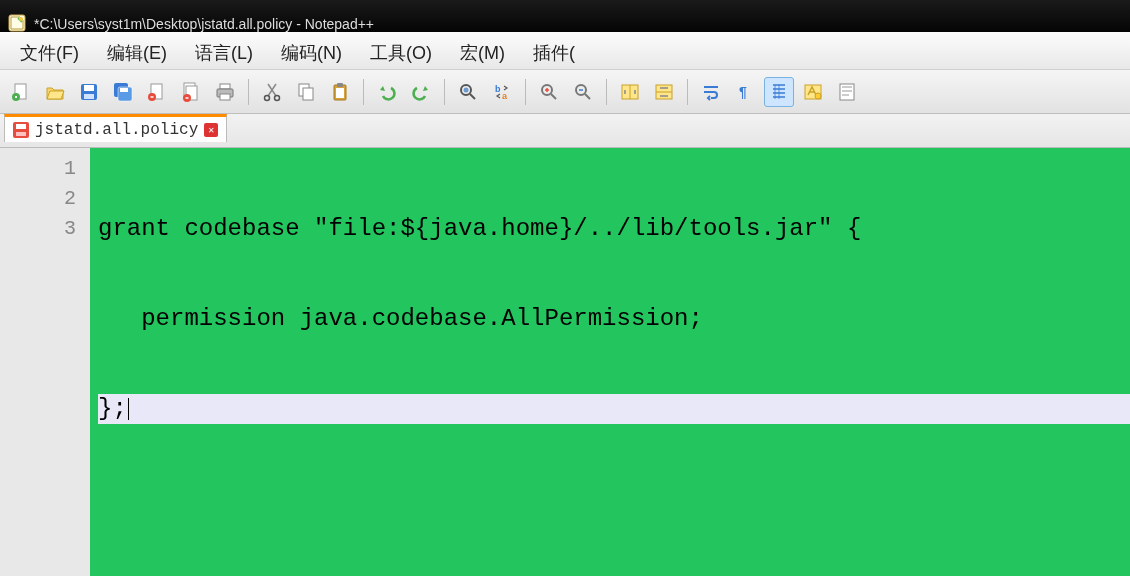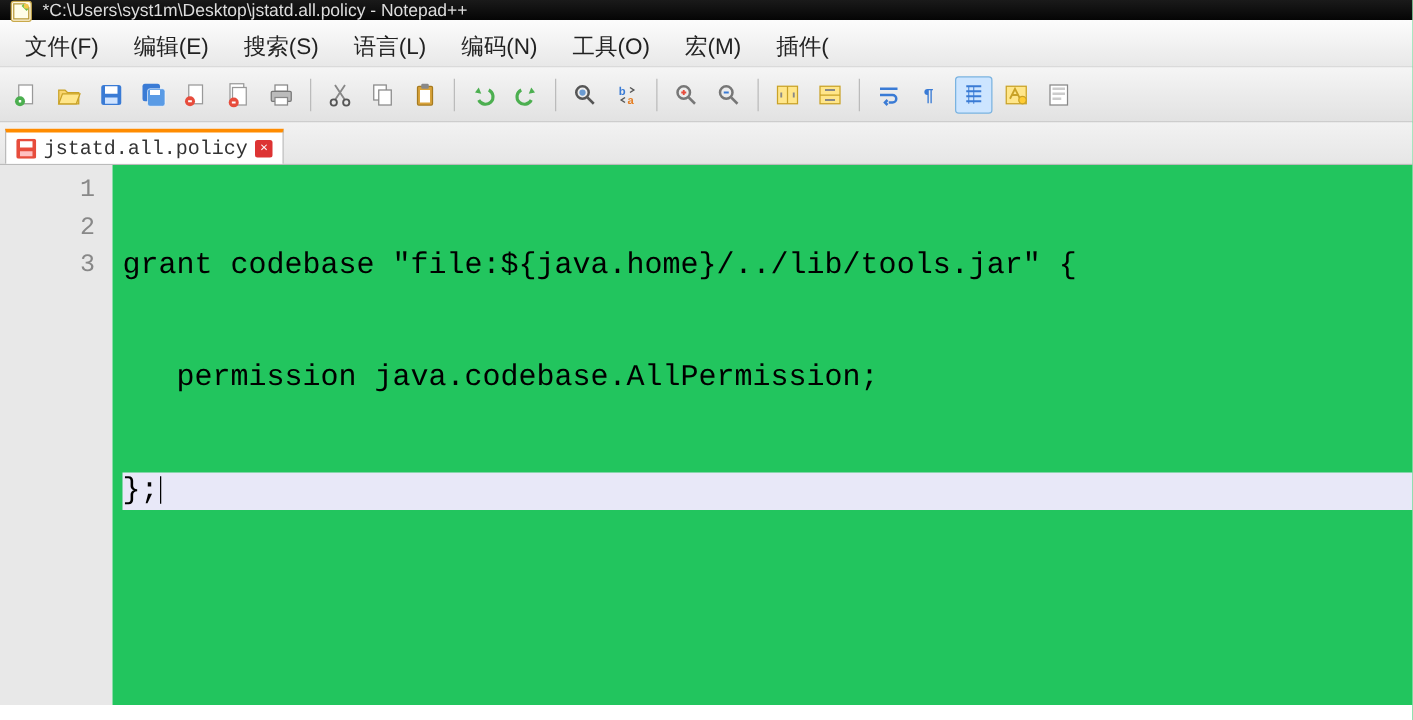--- a/index.html
+++ b/index.html
@@ -1,33 +1,33 @@
 <!DOCTYPE html>
 <html><head>
 <meta charset="utf-8">
 <style>
   * { box-sizing: border-box; margin: 0; padding: 0; }
   body { font-family: "Microsoft YaHei", "SimSun", Arial, sans-serif; font-size: 14px; background: #fff; width: 1130px; height: 576px; overflow: hidden; }
   
   
-  .titlebar { height: 16px; background: linear-gradient(#1a1a1a, #050505); display: flex; align-items: flex-start; padding: 0 8px; color: #e8e8e8; }
+  .titlebar { height: 32px; background: linear-gradient(#1a1a1a, #050505); display: flex; align-items: flex-end; padding: 0 8px; color: #e8e8e8; }
   .titlebar .app-icon { width: 18px; height: 18px; margin-right: 8px; }
   .titlebar .title-text { font-size: 14px; color: #ddd; }
   
   
   .menubar { height: 38px; background: linear-gradient(#fcfcfc, #e8e8e8); border-bottom: 1px solid #cfcfcf; display: flex; align-items: flex-end; padding: 0 6px; font-size: 18px; color: #222; }
   .menubar .menu-item { padding: 4px 14px; cursor: default; }
   
   
   .toolbar { height: 44px; background: linear-gradient(#f5f5f5, #e2e2e2); border-bottom: 1px solid #bfbfbf; display: flex; align-items: center; padding: 0 6px; gap: 4px; }
   .toolbar .tb-btn { width: 30px; height: 30px; display: flex; align-items: center; justify-content: center; cursor: pointer; border-radius: 3px; }
   .toolbar .sep { width: 1px; height: 26px; background: #bbb; margin: 0 4px; }
   
   
-  .tabbar { height: 34px; background: linear-gradient(#f2f2f2, #e6e6e6); display: flex; align-items: flex-end; padding: 0 4px; border-bottom: 1px solid #bbb; }
+  .tabbar { height: 34px; background: linear-gradient(#f2f2f2, #e6e6e6); display: flex; padding: 0 4px; border-bottom: 1px solid #bbb; }
   .tab { height: 28px; background: #fff; border: 1px solid #bbb; border-bottom: none; border-top: 3px solid #ff8c00; display: flex; align-items: center; padding: 0 8px; margin-right: 4px; font-family: "Courier New", monospace; font-size: 16px; color: #333; }
   .tab .save-ico { width: 16px; height: 16px; margin-right: 6px; }
   .tab .close-ico { width: 14px; height: 14px; margin-left: 6px; background: #d33; color: #fff; display: flex; align-items: center; justify-content: center; font-size: 10px; font-weight: bold; border-radius: 2px; cursor: pointer; }
   
   
   .editor-wrap { display: flex; height: calc(576px - 32px - 38px - 44px - 30px); }
   .gutter { width: 90px; background: #e8e8e8; color: #888; font-family: "Courier New", monospace; font-size: 20px; text-align: right; padding: 6px 14px 0 0; line-height: 30px; user-select: none; }
   .editor { flex: 1; background: #22c55e; font-family: "Courier New", monospace; font-size: 24px; color: #000; padding: 6px 0 0 8px; line-height: 30px; white-space: pre; position: relative; }
   .editor .line.current { background: #e8e8f8; }
   .editor .caret { display: inline-block; width: 1px; height: 22px; background: #000; vertical-align: middle; margin-left: 1px; }
@@ -45,21 +45,20 @@
       <path d="M10 4 L14 8" stroke="#6abf4b" stroke-width="2"></path>
       <circle cx="13" cy="5" r="2" fill="#f2c94c"></circle>
     </svg>
   </span>
   <span class="title-text">*C:\Users\syst1m\Desktop\jstatd.all.policy - Notepad++</span>
 </div>
 
 <div class="menubar">
   <span class="menu-item">文件(F)</span>
   <span class="menu-item">编辑(E)</span>
-  <span class="menu-item">搜索(S)</span>
   <span class="menu-item">语言(L)</span>
   <span class="menu-item">编码(N)</span>
   <span class="menu-item">工具(O)</span>
   <span class="menu-item">宏(M)</span>
   <span class="menu-item">插件(</span>
 </div>
 
 <div class="toolbar">
   <div class="tb-btn">
       <svg width="20" height="20" viewBox="0 0 20 20">

